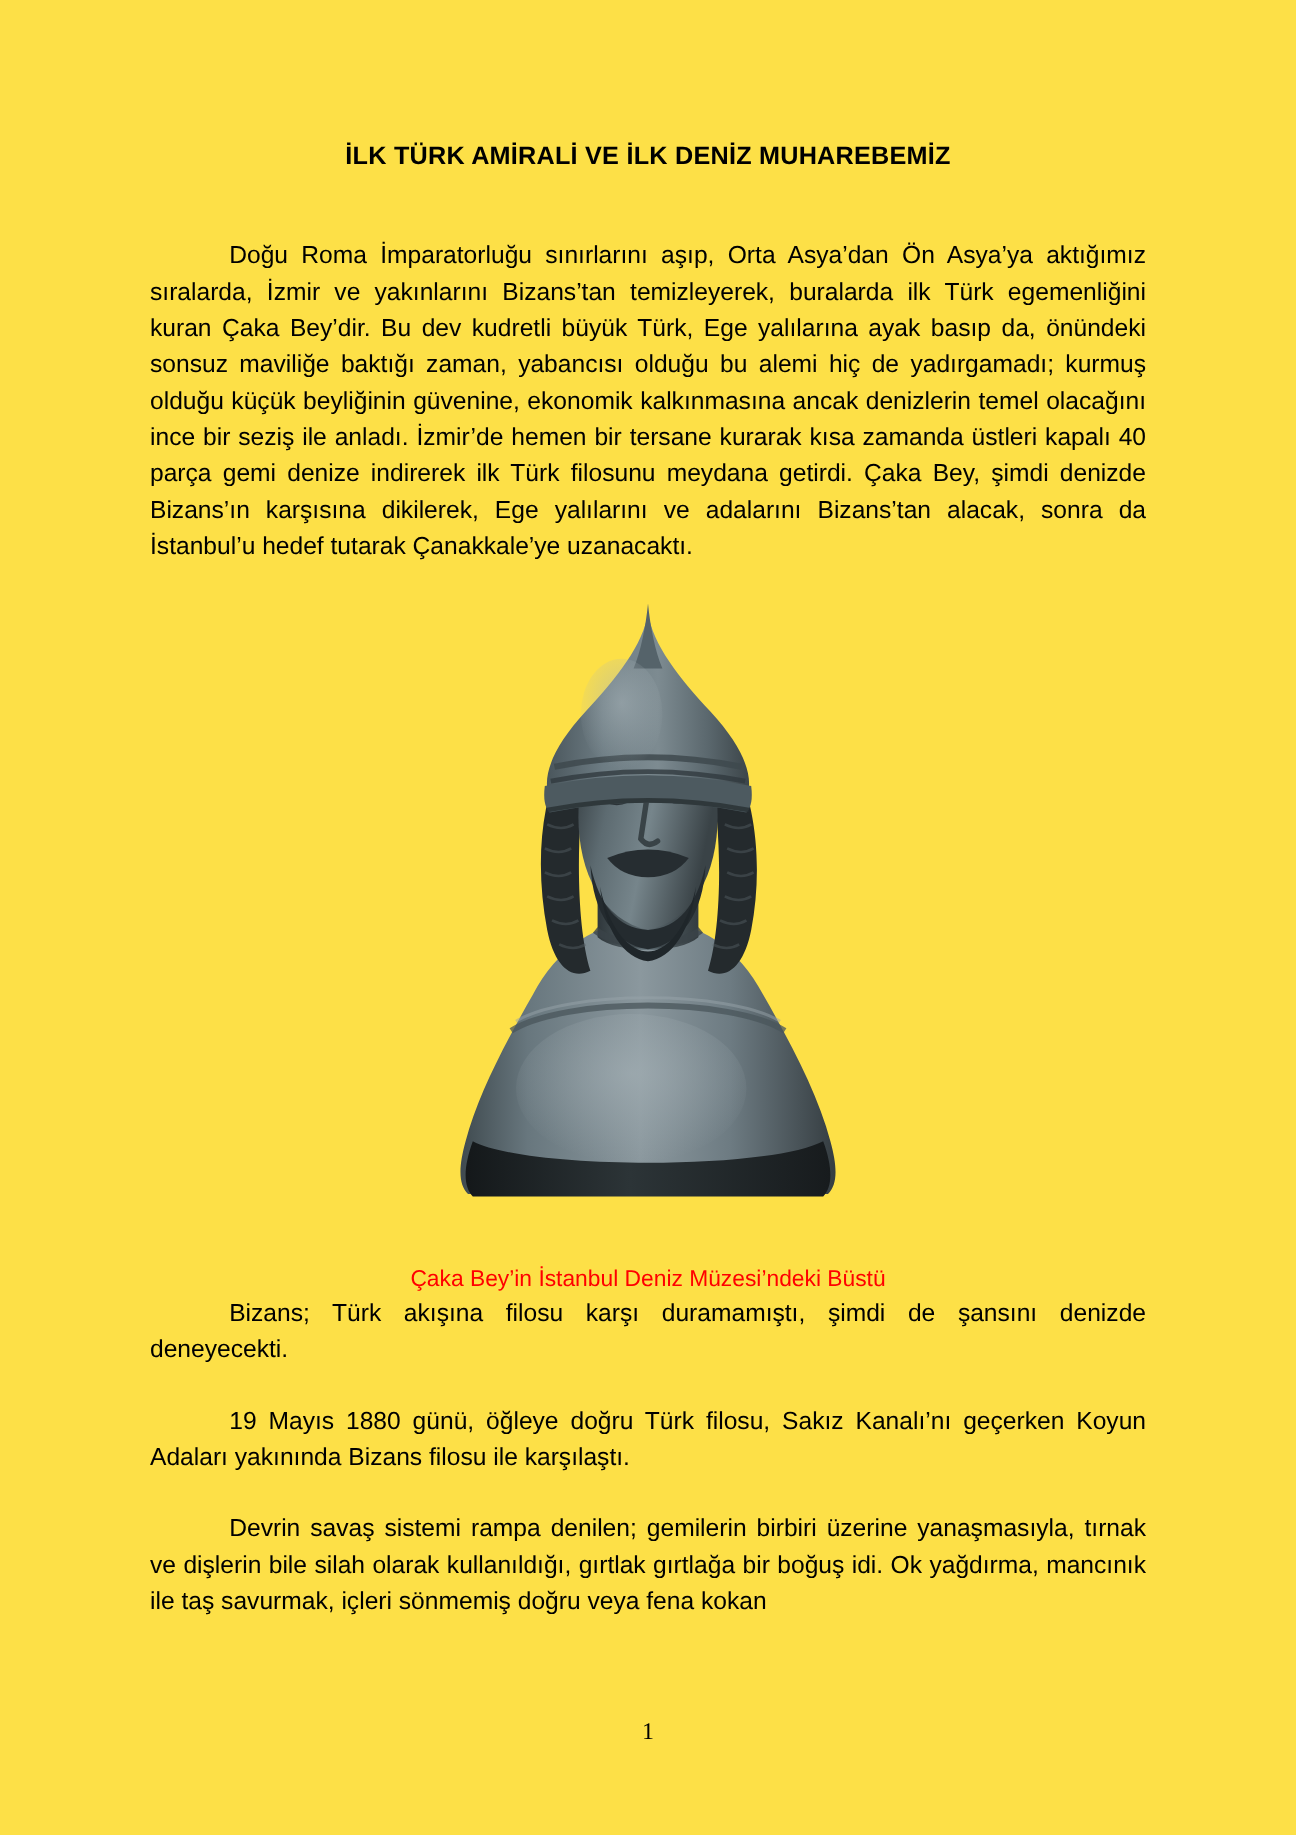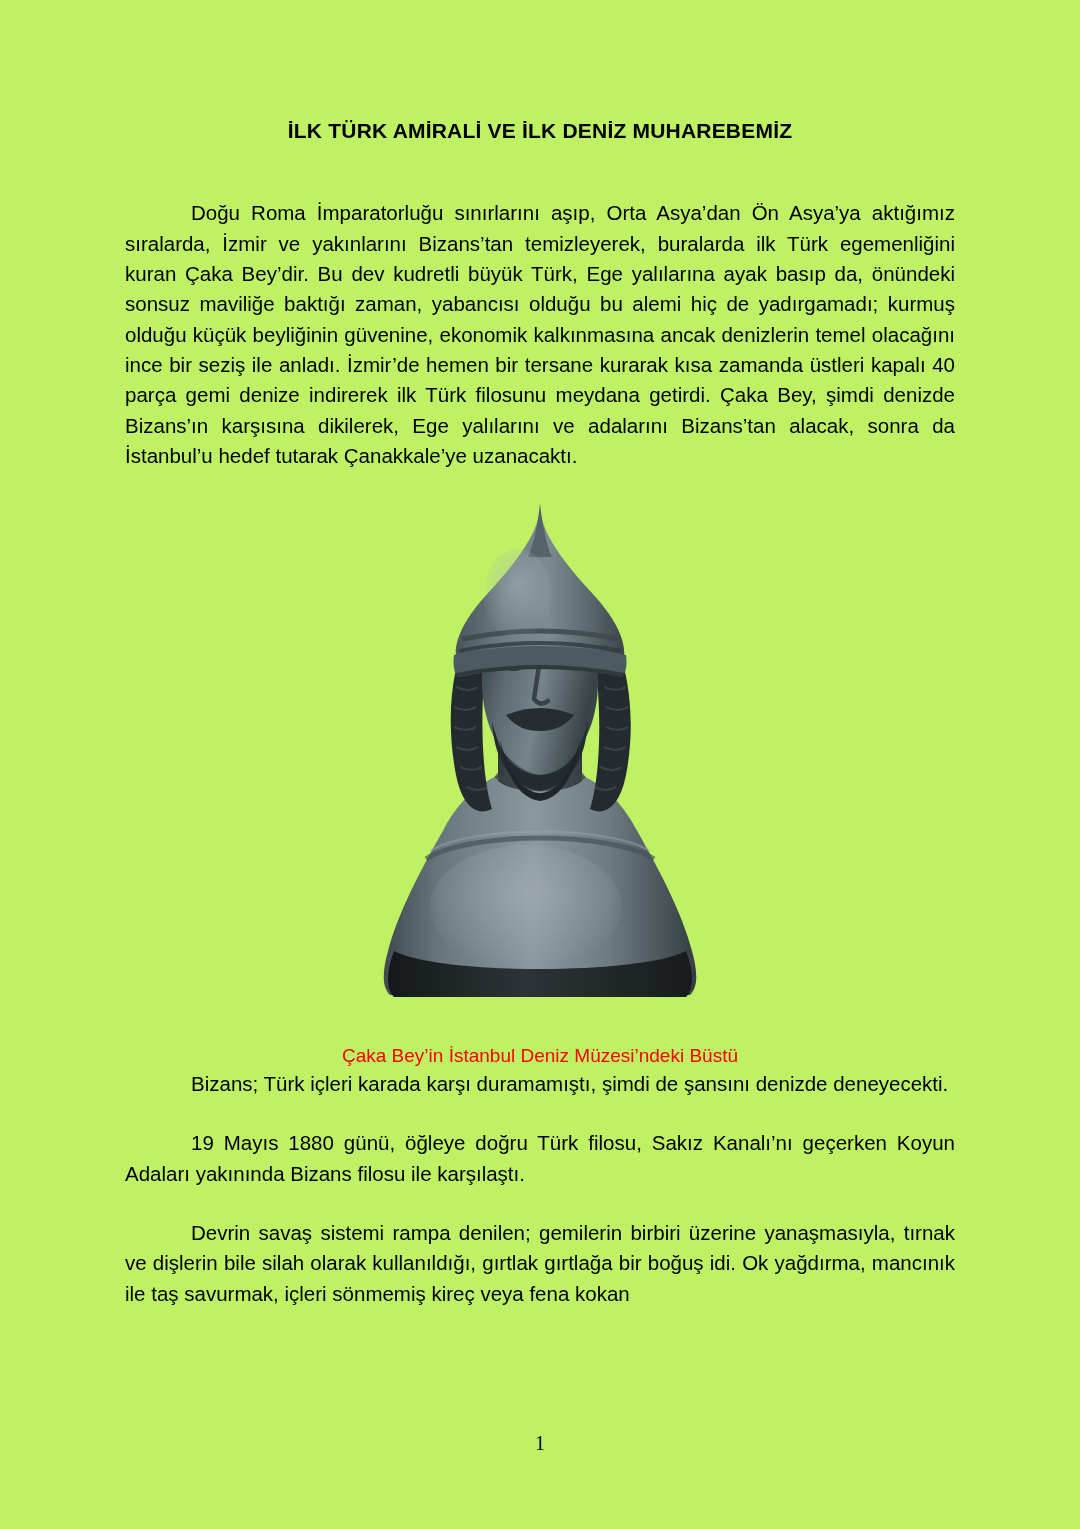--- a/index.html
+++ b/index.html
@@ -8,21 +8,21 @@
     background: #ffffff;
   }
   body {
     font-family: "Liberation Sans", sans-serif;
     color: #000000;
   }
   .page {
     position: relative;
     width: 1080px;
     height: 1529px;
-    background: #bef264;
+    background: #fde047;
     overflow: hidden;
     box-sizing: border-box;
   }
   .content {
     position: absolute;
     left: 125px;
     top: 0;
     width: 830px;
   }
   .doc-title {
@@ -62,21 +62,21 @@
   }
   .bust-svg {
     display: block;
     width: 420px;
     height: 530px;
   }
   .caption {
     font-size: 19px;
     color: #ff0000;
     text-align: center;
-    margin-top: 15px;
+    margin-top: 26px;
     line-height: 1.3;
   }
   
   .page-number {
     position: absolute;
     left: 0;
     right: 0;
     top: 1432px;
     text-align: center;
     font-family: "Liberation Serif", serif;
@@ -223,23 +223,23 @@
           <path d="M126 176 q84 -16 168 0" stroke="#2a3235" stroke-width="4" fill="none" opacity="0.85"></path>
 
           <ellipse cx="188" cy="96" rx="34" ry="46" fill="url(#hlGrad)"></ellipse>
         </svg>
       </div>
 
       <div class="caption">Çaka Bey’in İstanbul Deniz Müzesi’ndeki Büstü</div>
     </div>
 
 
-    <p class="para">Bizans; Türk içleri karada karşı duramamıştı, şimdi de şansını denizde deneyecekti.</p>
+    <p class="para">Bizans; Türk akışına filosu karşı duramamıştı, şimdi de şansını denizde deneyecekti.</p>
 
     <p class="para">19 Mayıs 1880 günü, öğleye doğru Türk filosu, Sakız Kanalı’nı geçerken Koyun Adaları yakınında Bizans filosu ile karşılaştı.</p>
 
-    <p class="para">Devrin savaş sistemi rampa denilen; gemilerin birbiri üzerine yanaşmasıyla, tırnak ve dişlerin bile silah olarak kullanıldığı, gırtlak gırtlağa bir boğuş idi. Ok yağdırma, mancınık ile taş savurmak, içleri sönmemiş kireç veya fena kokan</p>
+    <p class="para">Devrin savaş sistemi rampa denilen; gemilerin birbiri üzerine yanaşmasıyla, tırnak ve dişlerin bile silah olarak kullanıldığı, gırtlak gırtlağa bir boğuş idi. Ok yağdırma, mancınık ile taş savurmak, içleri sönmemiş doğru veya fena kokan</p>
 
   </div>
 
   <div class="page-number">1</div>
 
 </div>
 
 </body></html>

